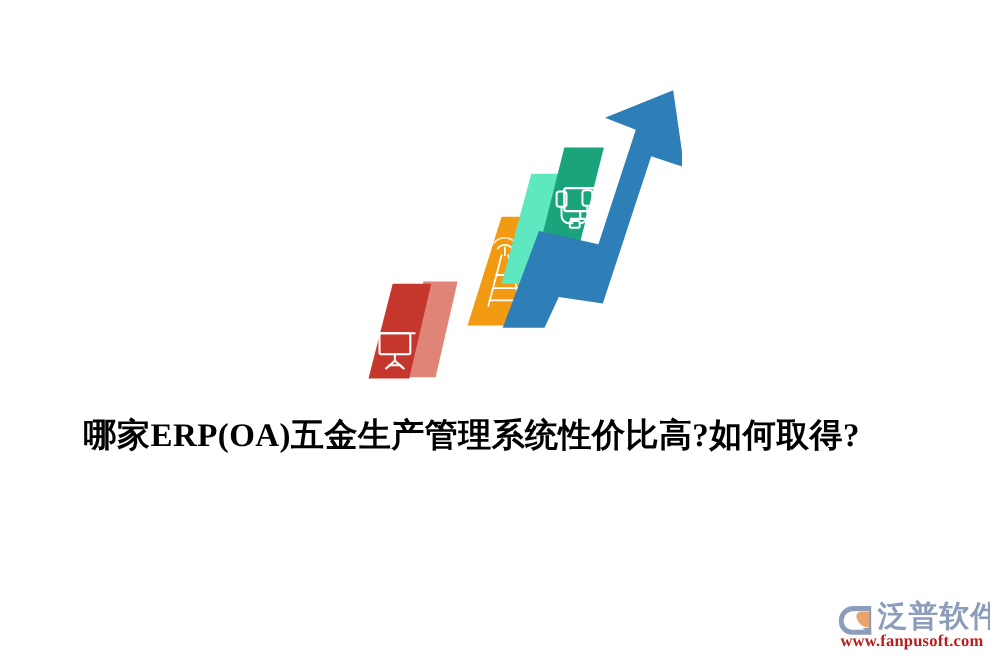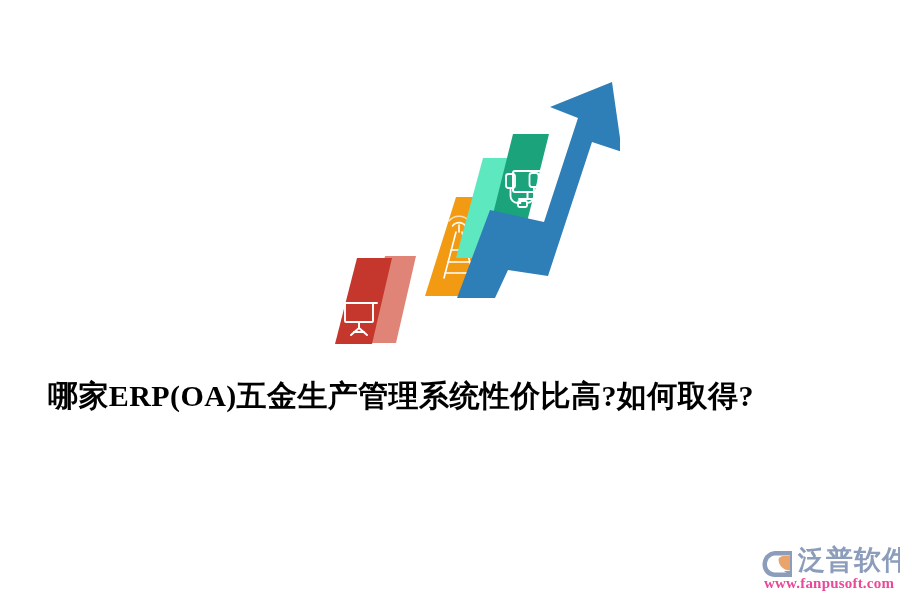--- a/index.html
+++ b/index.html
@@ -34,21 +34,21 @@
   }
   #hero-graphic svg {
     display: block;
     width: 290px;
     height: 300px;
   }
 
   
   #headline {
     position: absolute;
-    left: 48px;
+    left: 76px;
     top: 374px;
     width: 790px;
     height: 46px;
     line-height: 44px;
     font-family: "Liberation Serif", "DejaVu Serif", serif;
     font-size: 30px;
     font-weight: 700;
     color: #000000;
     letter-spacing: 0.4px;
     white-space: nowrap;
@@ -84,21 +84,21 @@
     white-space: nowrap;
   }
   #brand-url {
     position: absolute;
     left: 2px;
     top: 30px;
     font-family: "Liberation Serif", "DejaVu Serif", serif;
     font-size: 15px;
     font-weight: 700;
     line-height: 18px;
-    color: #ec4899;
+    color: #b91c1c;
     letter-spacing: 0.2px;
     white-space: nowrap;
   }
 </style>
 </head>
 <body>
 
 <div id="page">
 
   <div id="hero-graphic">

